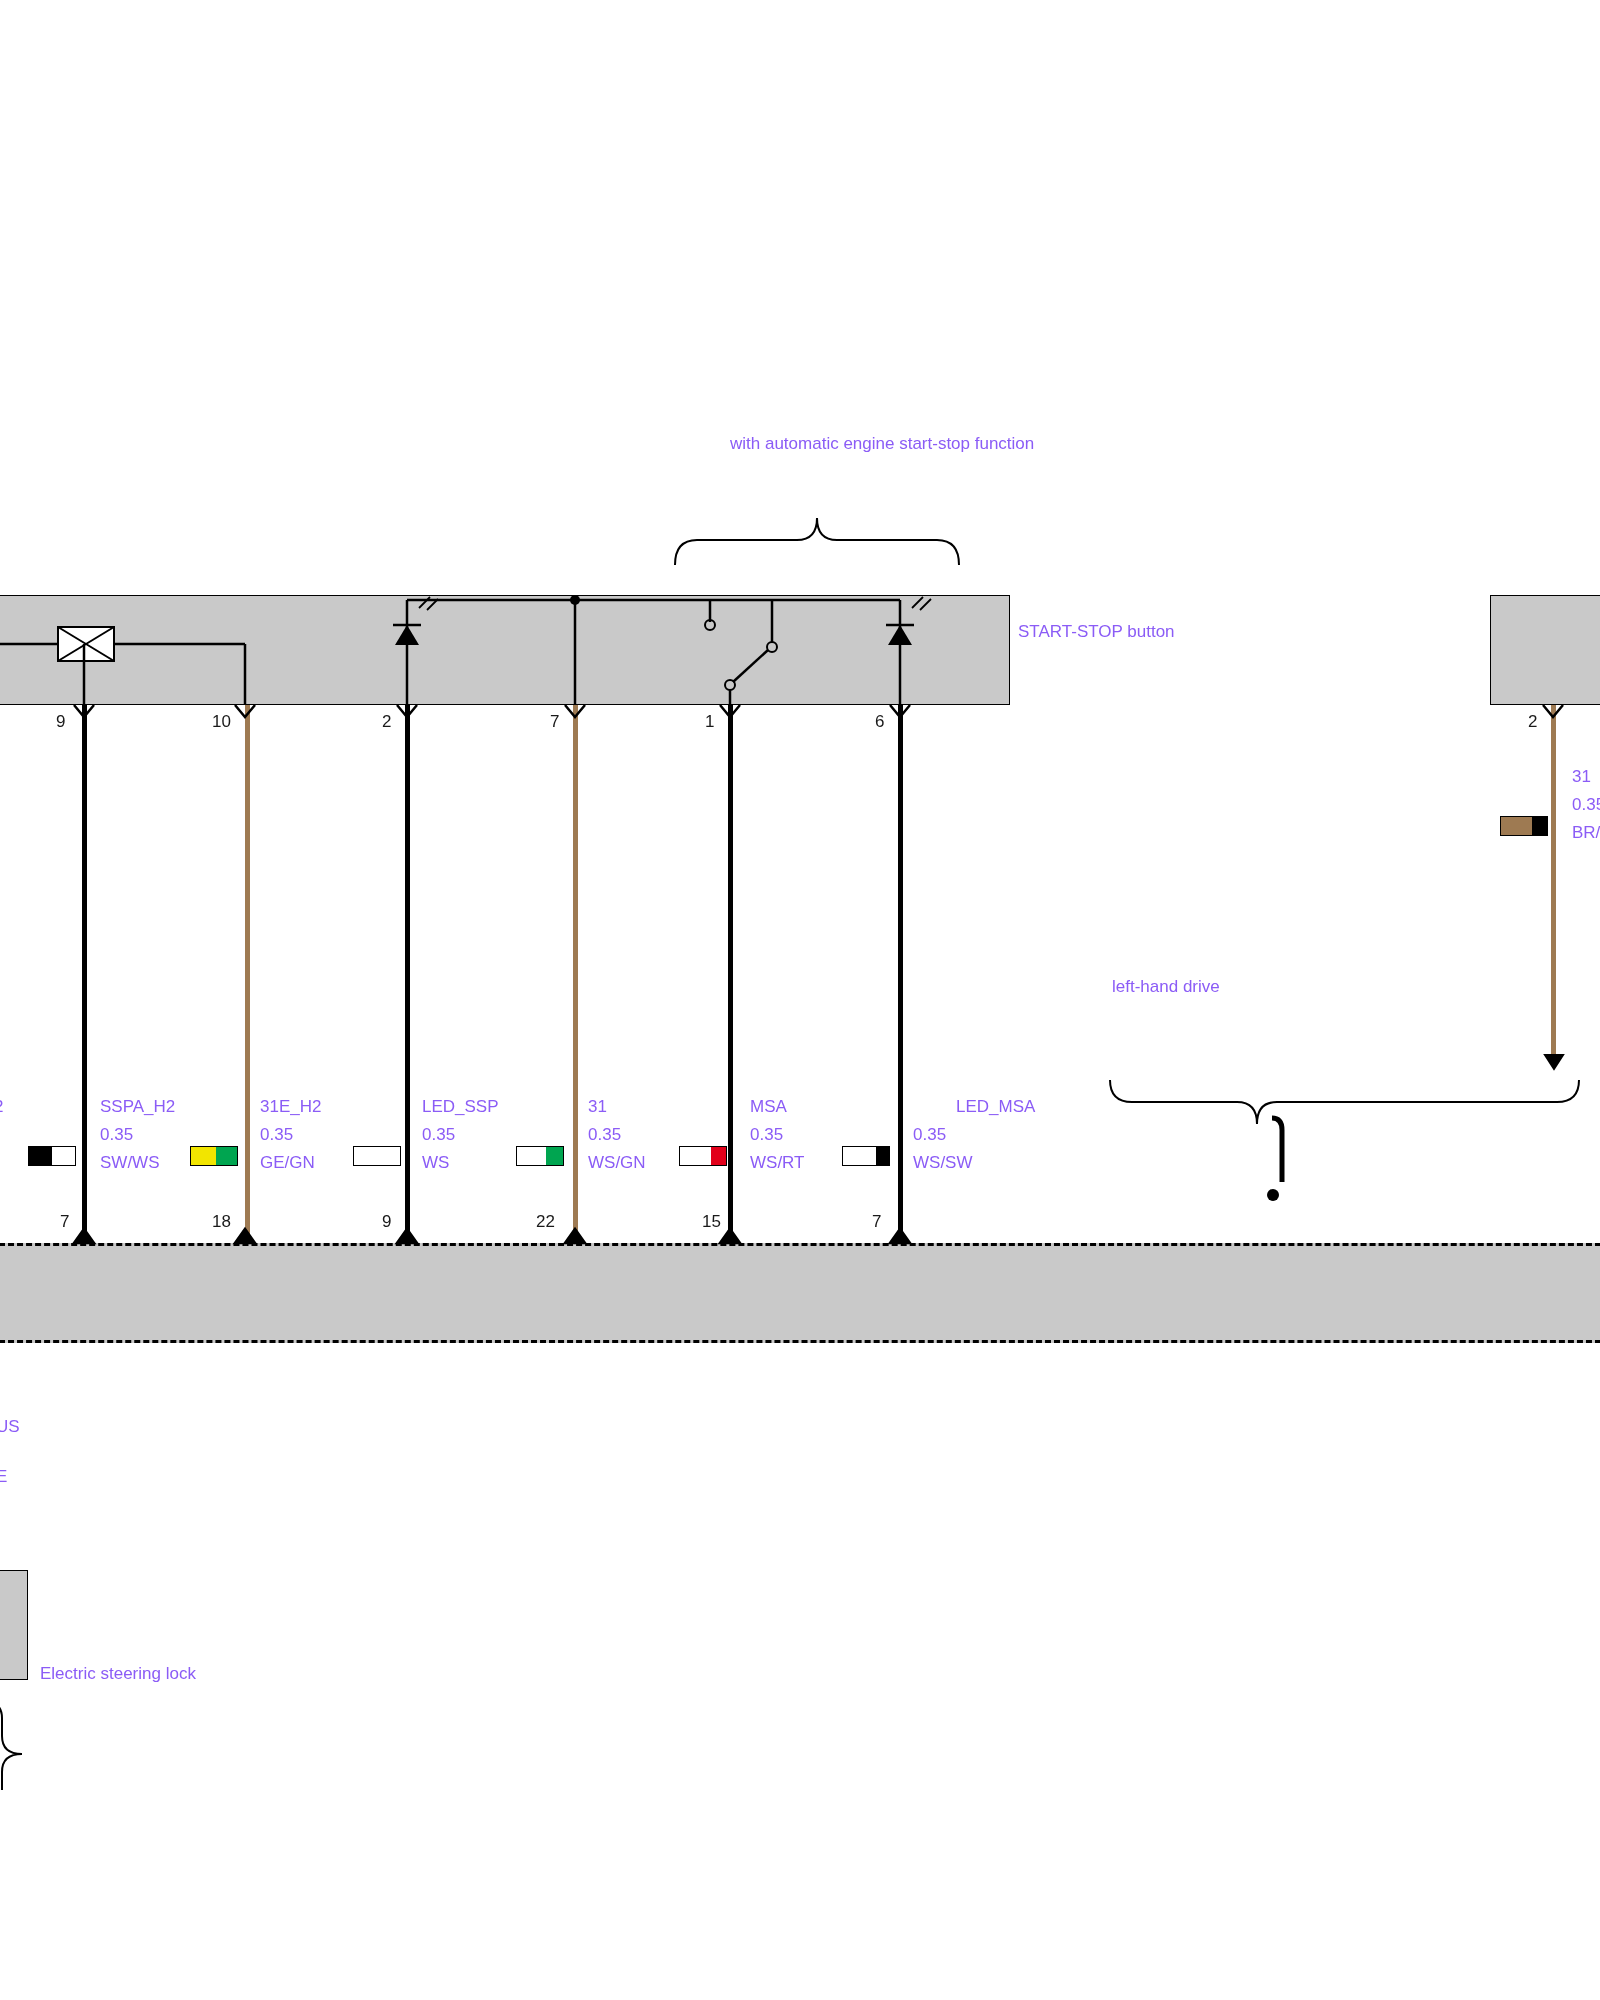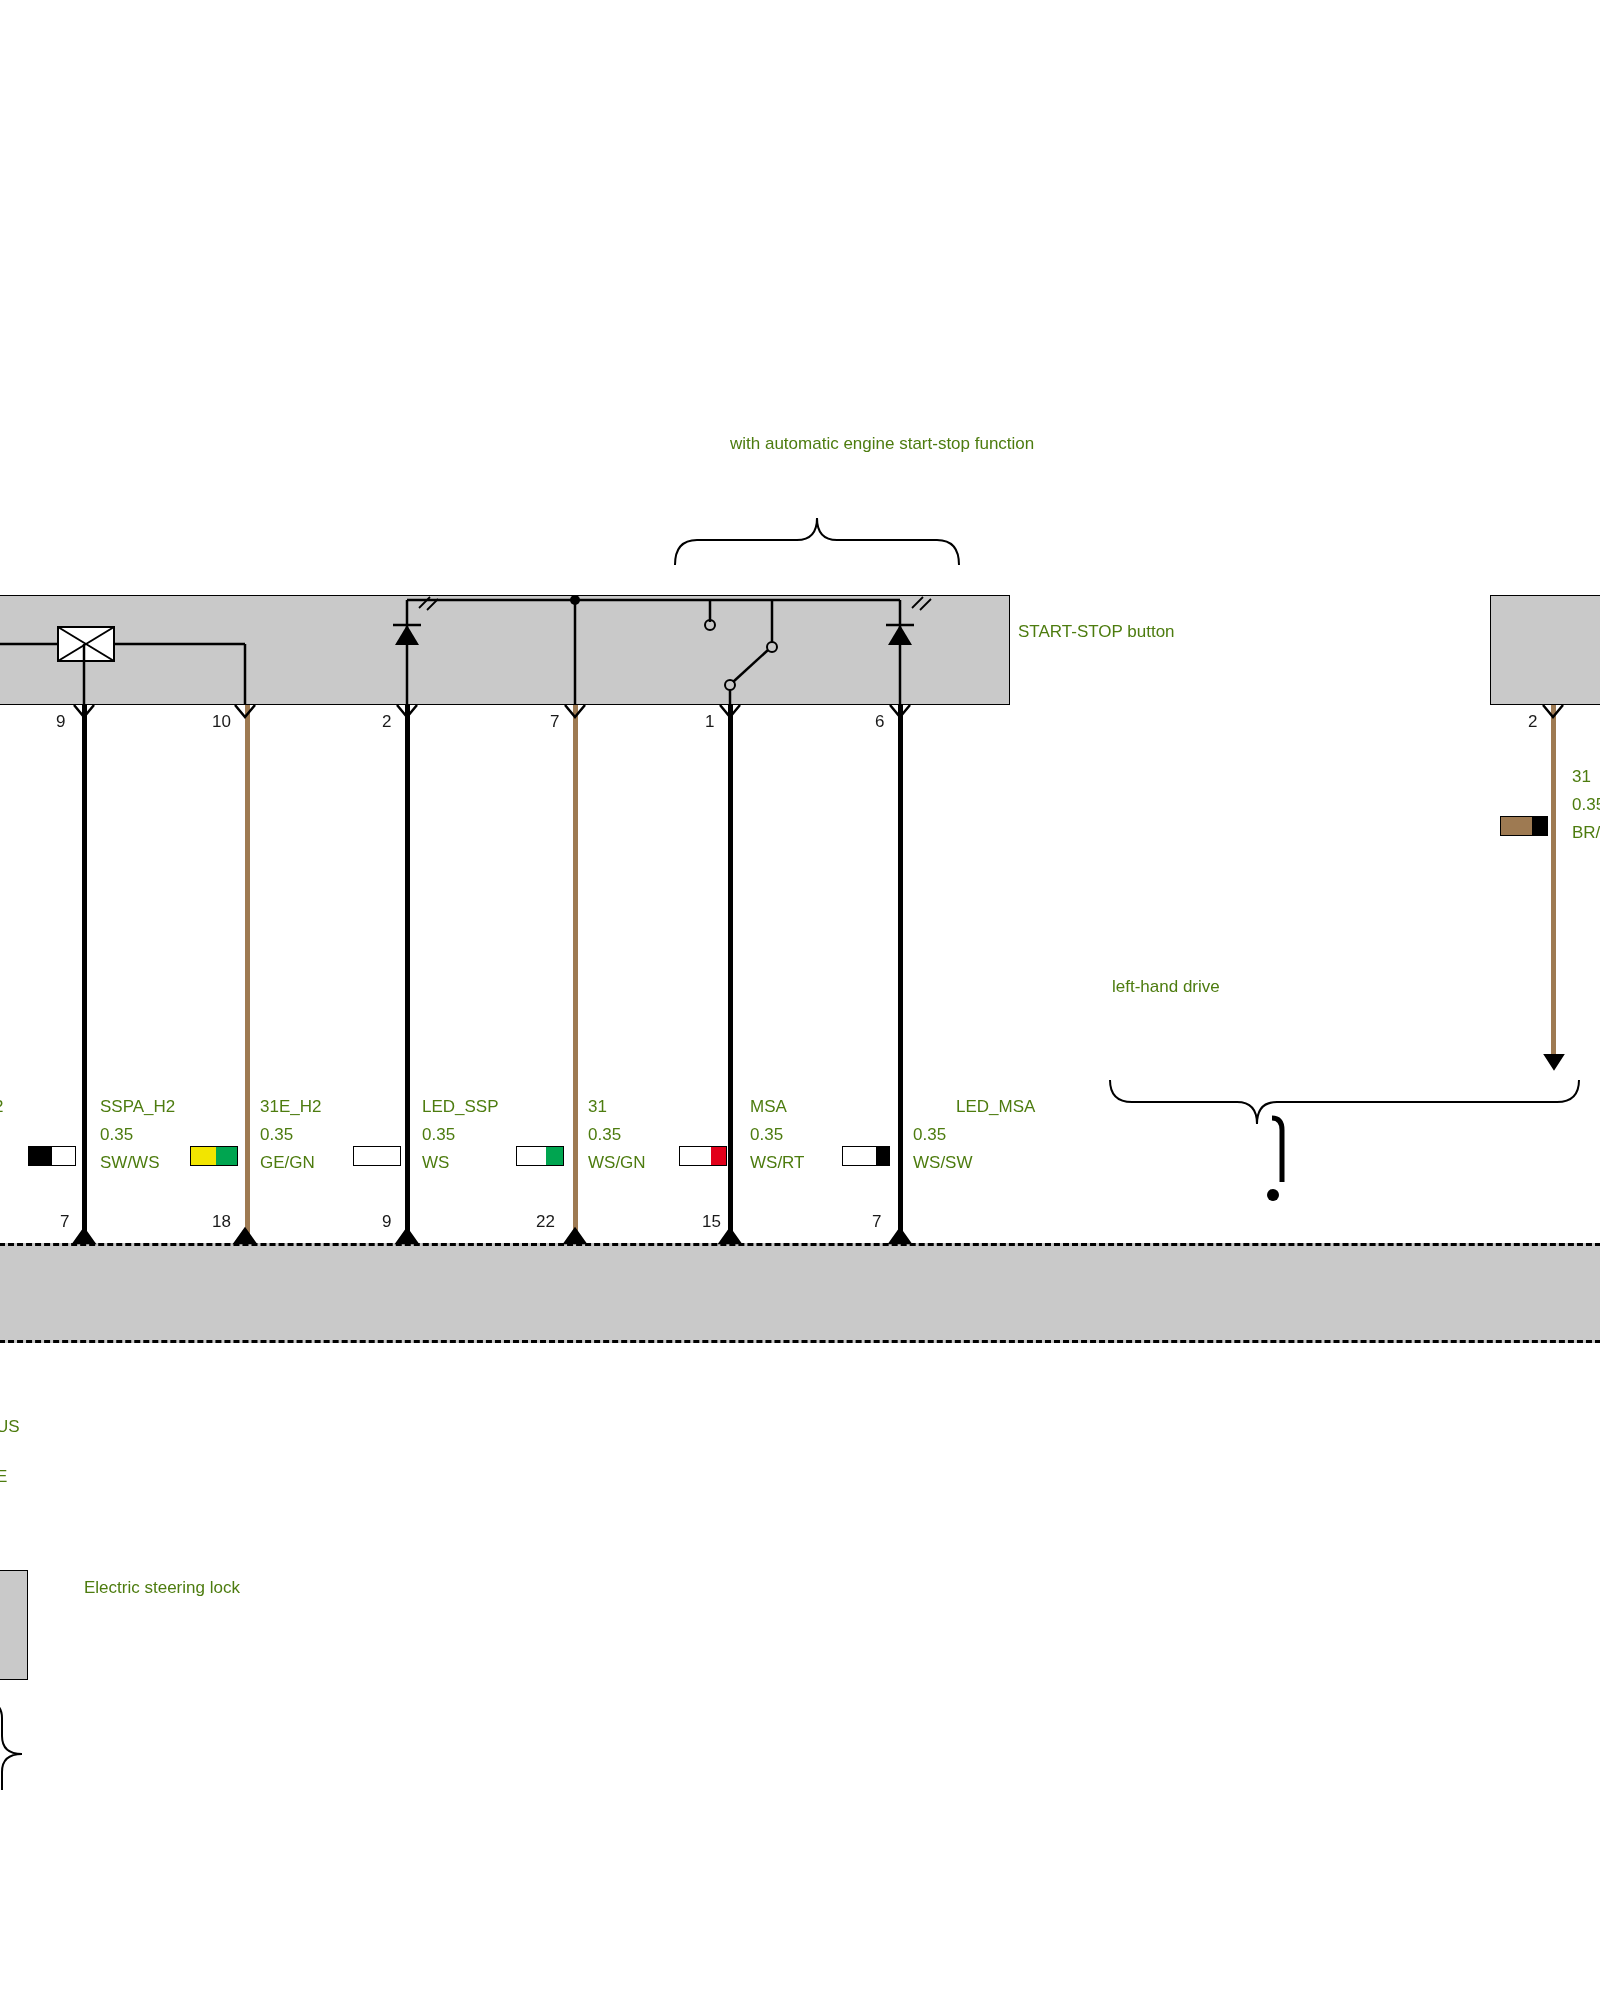--- a/index.html
+++ b/index.html
@@ -19,21 +19,21 @@
     position: absolute;
     left: 0; top: 0;
     width: 1600px;
     height: 2000px;
   }
   .txt {
     position: absolute;
     font-size: 17px;
     line-height: 23px;
     white-space: pre;
-    color: #4d7c0f;
+    color: #8b5cf6;
   }
   .box-grey {
     position: absolute;
     background: #c9c9c9;
     border: 1.5px solid #000000;
     box-sizing: border-box;
   }
   .wire {
     position: absolute;
     box-sizing: border-box;
@@ -84,21 +84,21 @@
   <div class="txt" style="left:1018px; top:620px;">START-STOP button</div>
 
   <div class="txt" style="left:1112px; top:975px;">left-hand drive</div>
 
   <div class="dash-band" style="left:-10px; top:1243px; width:1620px; height:100px;"></div>
 
   <div class="txt" style="left:-4px; top:1415px;">US</div>
   <div class="txt" style="left:-4px; top:1465px;">E</div>
 
   <div class="box-grey" style="left:-20px; top:1570px; width:48px; height:110px;"></div>
-  <div class="txt" style="left:40px; top:1576px;margin-left:44px;">Electric steering lock</div>
+  <div class="txt" style="left:40px; top:1662px;">Electric steering lock</div>
 
   <div class="wire black" style="left:82px; top:705px; height:530px;"></div>
 
   <div class="wire brown" style="left:245px; top:705px; height:530px;"></div>
 
   <div class="wire black" style="left:405px; top:705px; height:530px;"></div>
 
   <div class="wire brown" style="left:573px; top:705px; height:530px;"></div>
 
   <div class="wire black" style="left:728px; top:705px; height:530px;"></div>

